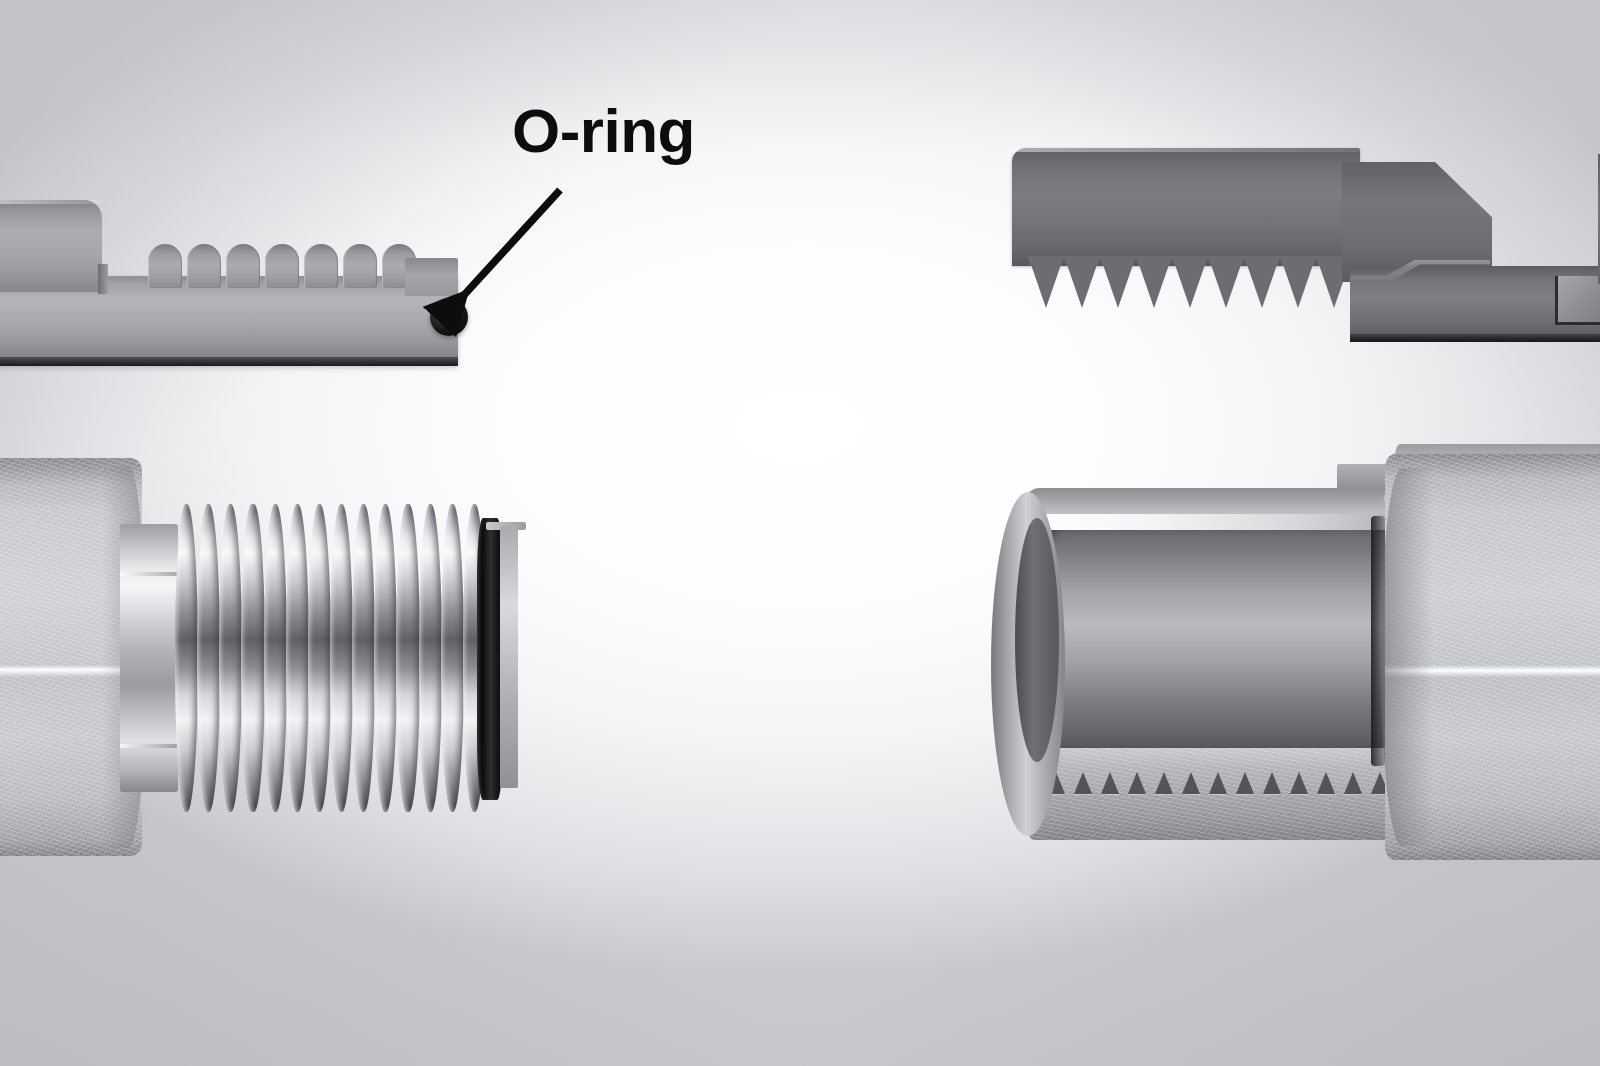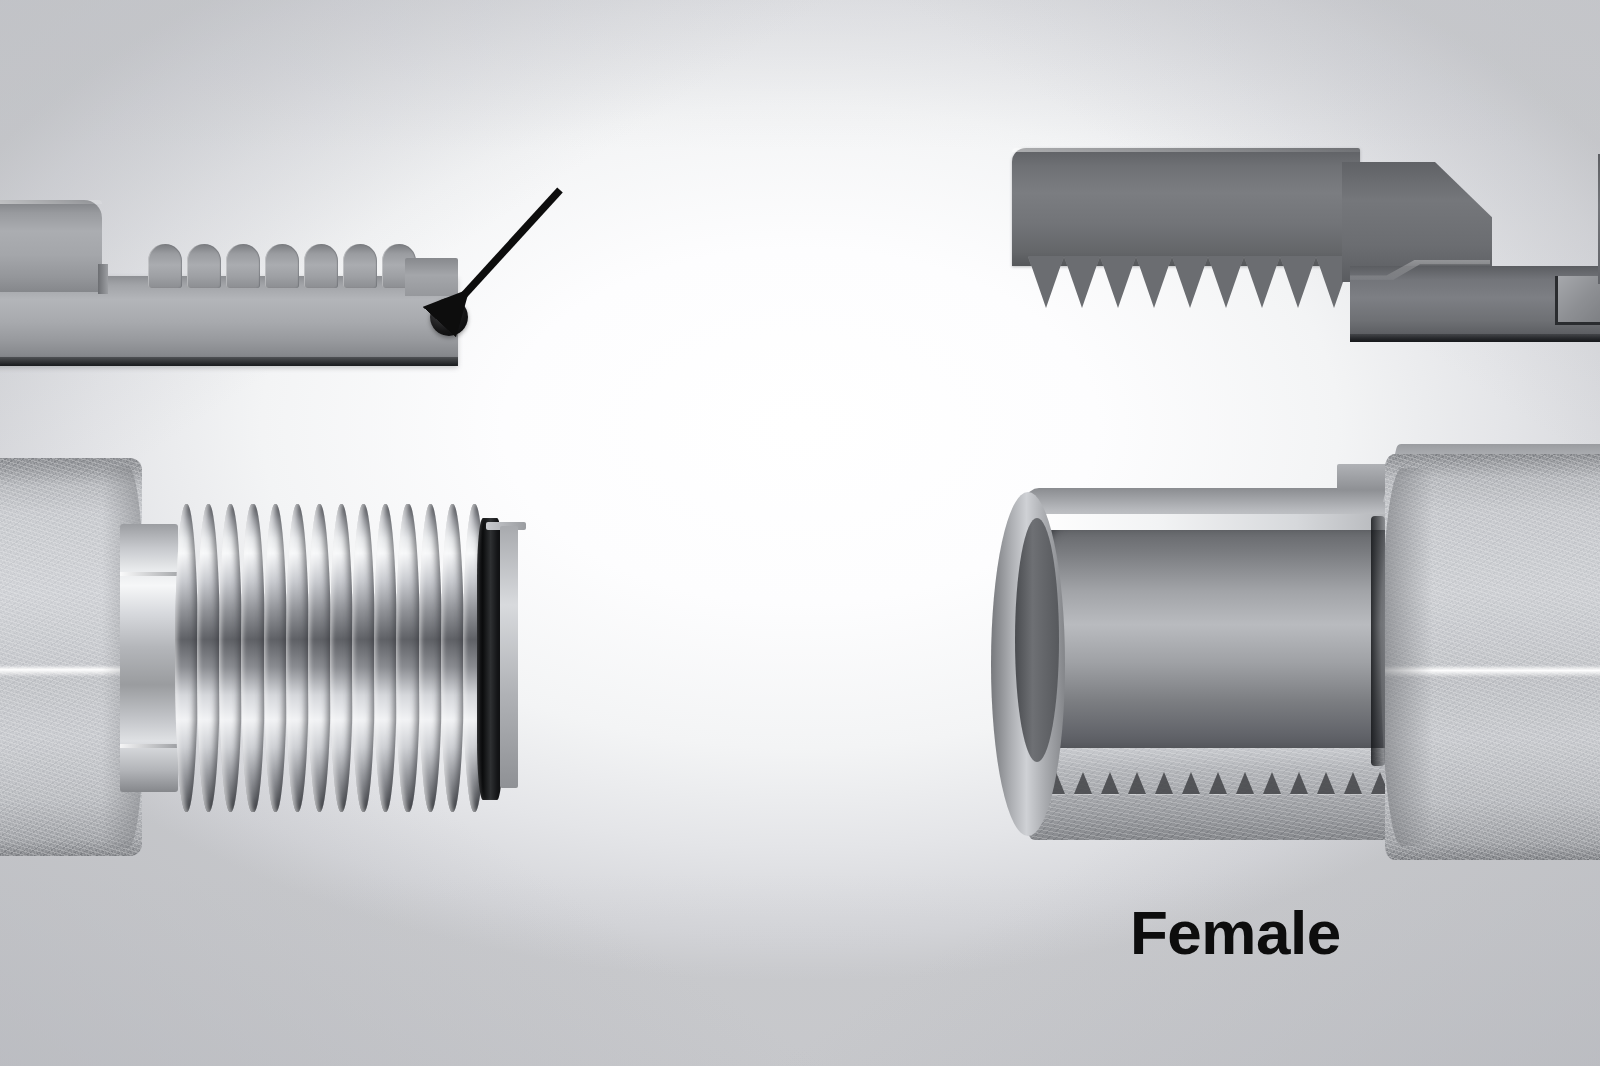--- a/index.html
+++ b/index.html
@@ -402,20 +402,21 @@
         <div class="v"></div>
         <div class="v"></div>
       </div>
     <div class="ramp"></div>
     <div class="base"></div>
     <div class="notch"></div>
     <div class="insert"></div>
     <div class="rwall"></div>
   </div>
 
+  <div id="label-oring" class="label">O-ring</div>
 
   <svg id="oring-arrow" viewBox="0 0 160 150">
     <defs>
       <marker id="ahead" markerWidth="6" markerHeight="6" refX="3.1" refY="3" orient="auto" markerUnits="strokeWidth">
         <path d="M6,0 L6,6 L0,3 z" fill="#0d0d0d"></path>
       </marker>
     </defs>
     <line id="arrow-line" x1="130" y1="10" x2="24" y2="126" stroke="#0d0d0d" stroke-width="7.5" marker-end="url(#ahead)"></line>
   </svg>
 
@@ -478,15 +479,14 @@
     <div class="gap"></div>
     <div class="tab"></div>
     <div class="hex-top"></div>
     <div class="hex">
       <div class="grain"></div>
     </div>
     <div class="hex-chamfer"></div>
   </div>
 
 
-  <div id="label-female" class="label">Female</div>
 
 </div>
 
 </body></html>

